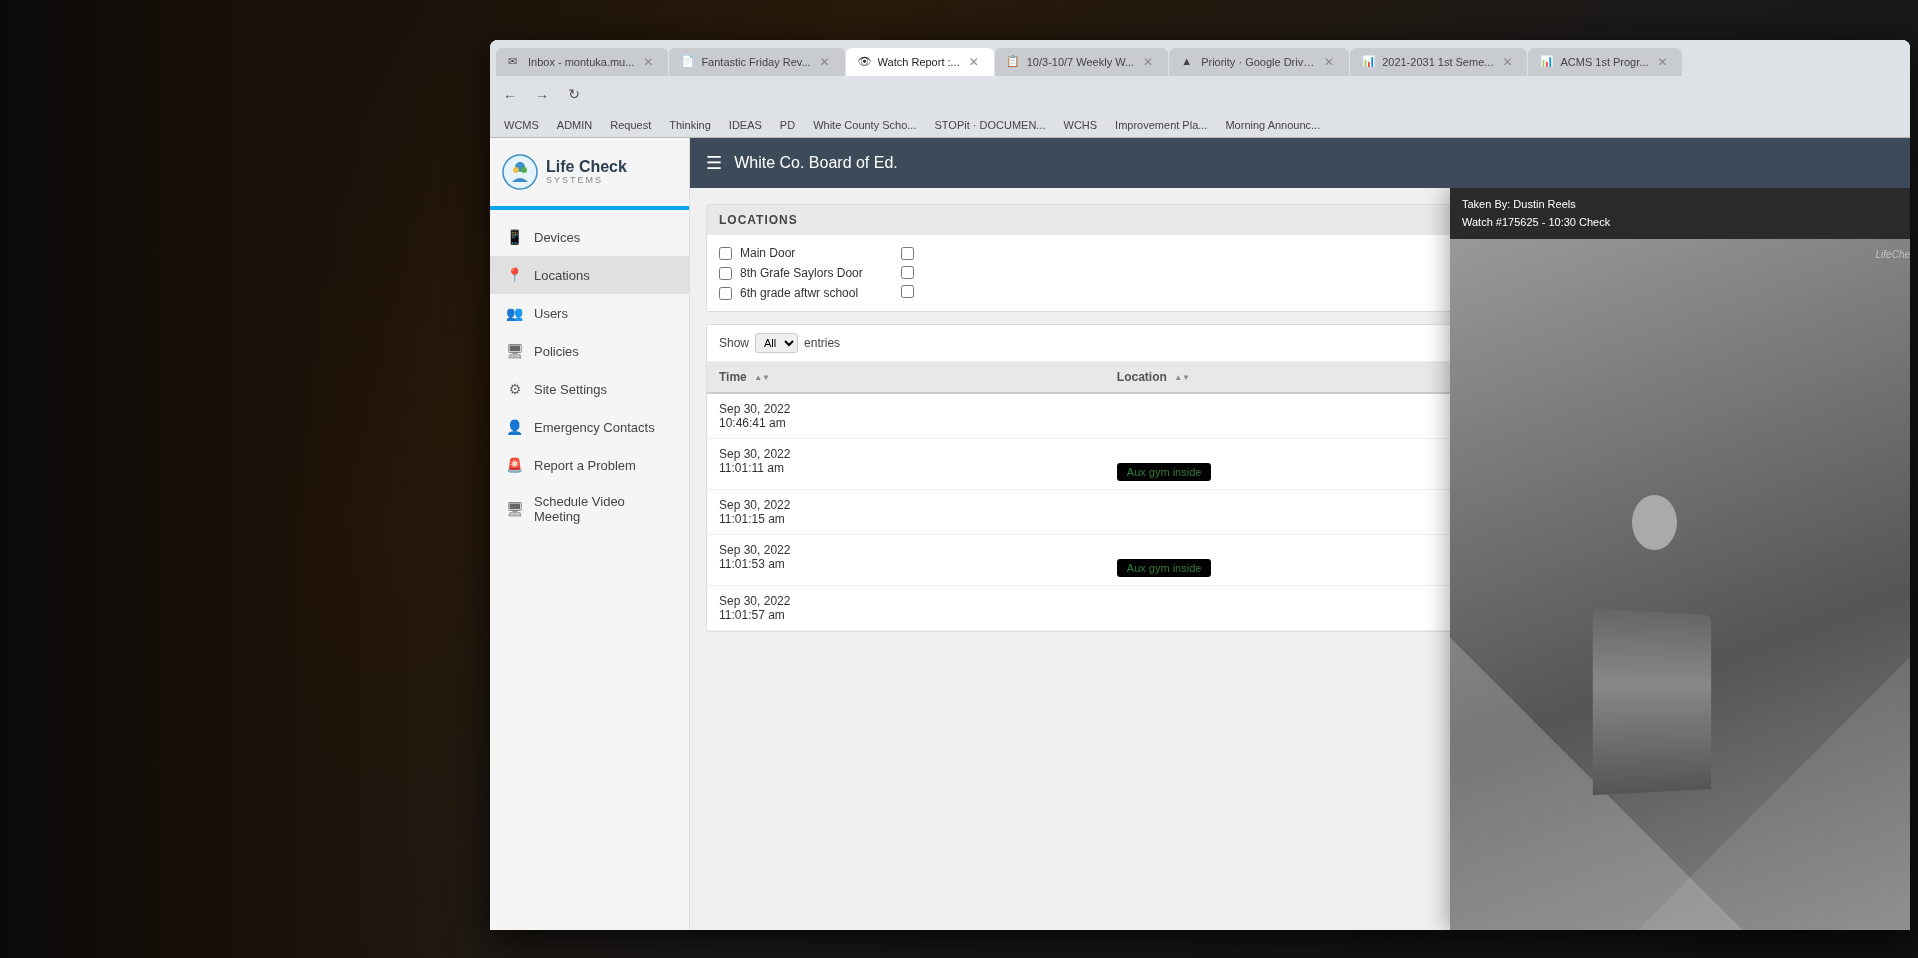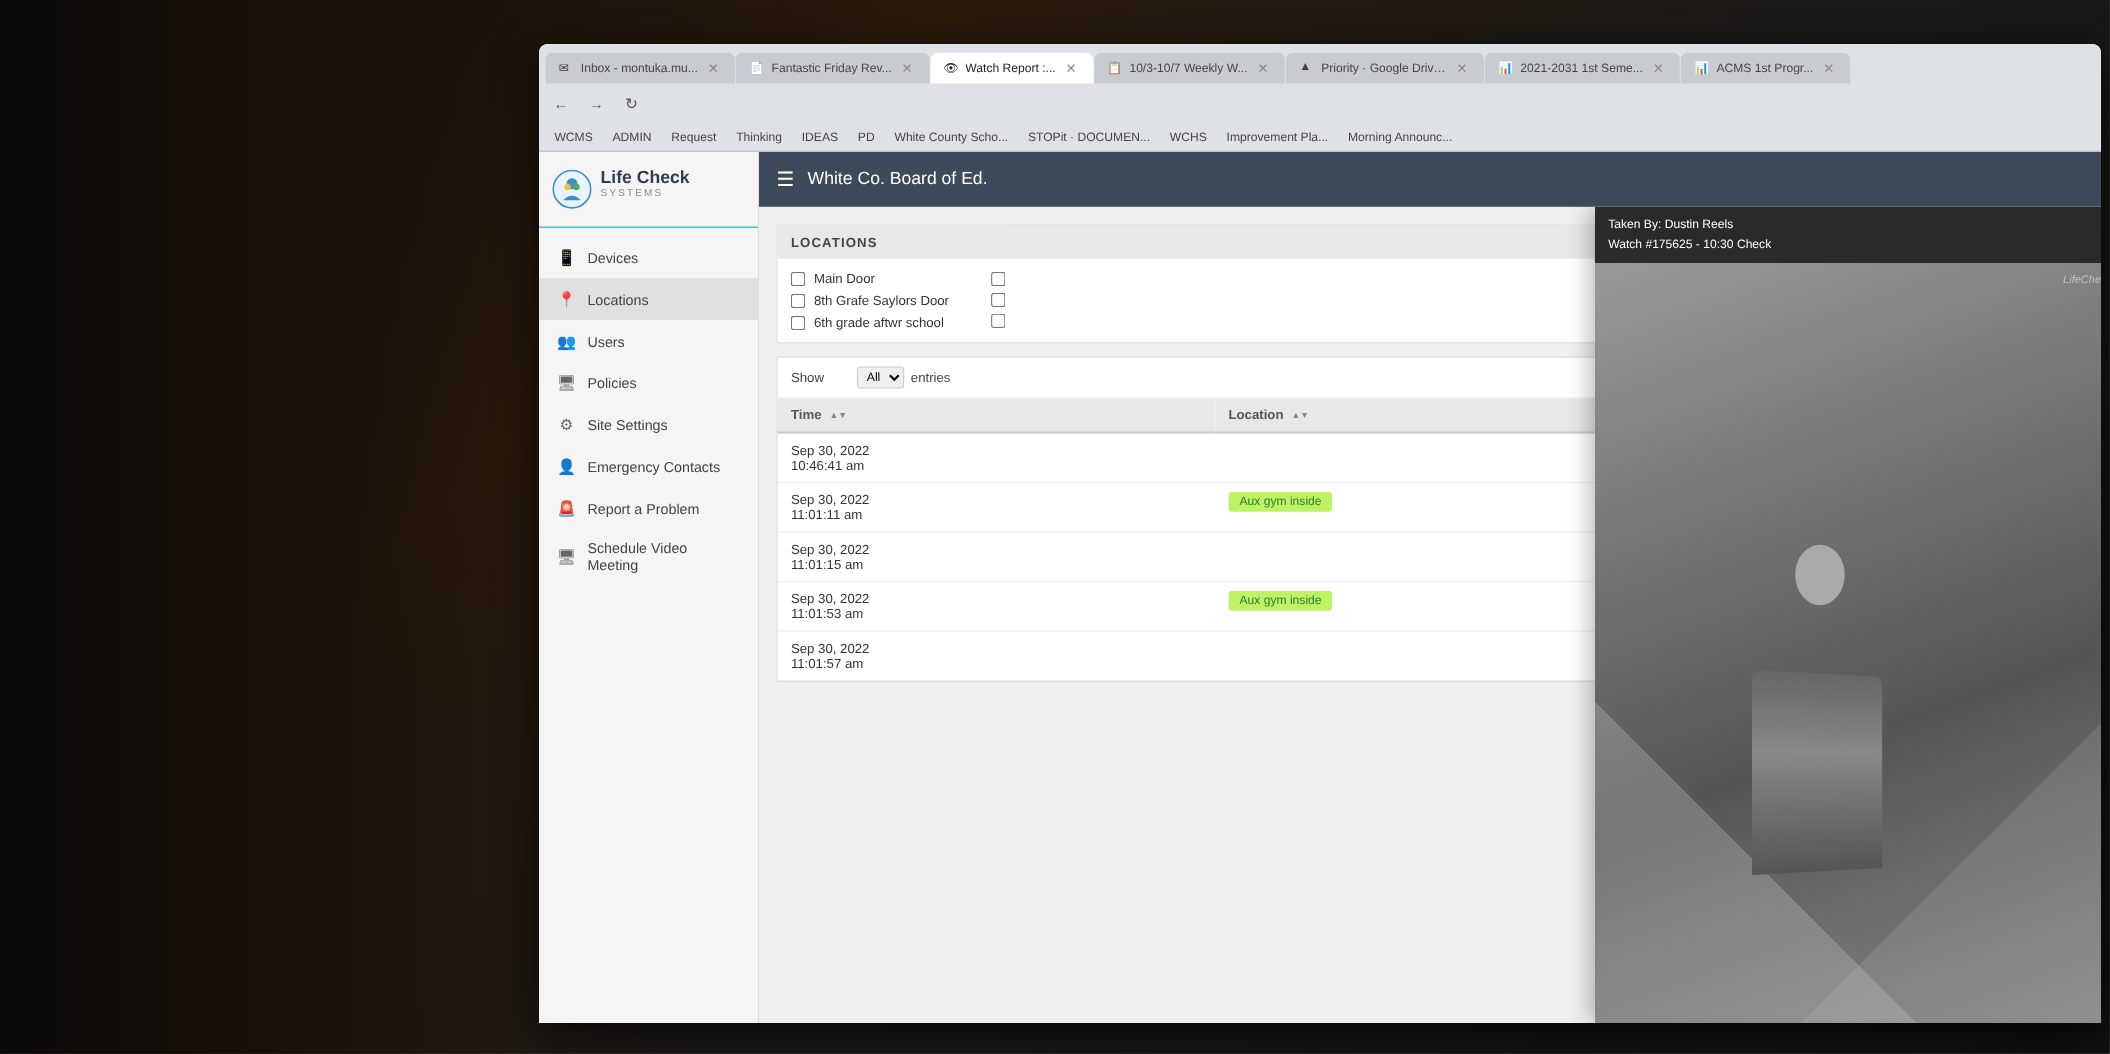--- a/index.html
+++ b/index.html
@@ -170,23 +170,23 @@
       width: 200px;
       background: #f5f5f5;
       border-right: 1px solid #ddd;
       display: flex;
       flex-direction: column;
       flex-shrink: 0;
     }
 
     .logo-area {
       padding: 16px 12px;
-      border-bottom: 1px solid #0ea5e9;
-      display: flex;
-      align-items: flex-start;
+      border-bottom: 4px solid #0ea5e9;
+      display: flex;
+      align-items: center;
       gap: 8px;
     }
 
     .logo-icon {
       width: 36px;
       height: 36px;
       flex-shrink: 0;
     }
 
     .logo-text {
@@ -373,21 +373,20 @@
       font-size: 12px;
       color: #444;
       border-bottom: 1px solid #eee;
     }
 
     .show-select {
       padding: 2px 4px;
       font-size: 11px;
       border: 1px solid #ccc;
       border-radius: 3px;
-      margin-left: 24px;
     }
 
     .data-table {
       width: 100%;
       border-collapse: collapse;
       font-size: 12px;
     }
 
     .data-table thead tr {
       background: #e8e8e8;
@@ -403,26 +402,27 @@
     }
 
     .data-table td {
       padding: 8px 12px;
       color: #333;
       border-bottom: 1px solid #eee;
       vertical-align: top;
     }
 
     .location-badge {
-      background: #bef264;
+      background: #000000;
       color: #2e7d32;
       padding: 3px 10px;
       border-radius: 3px;
       font-size: 11px;
       display: inline-block;
+      margin-top: 16px;
     }
 
     .action-btn {
       display: flex;
       align-items: center;
       gap: 4px;
       font-size: 11px;
       color: #555;
       cursor: pointer;
     }

